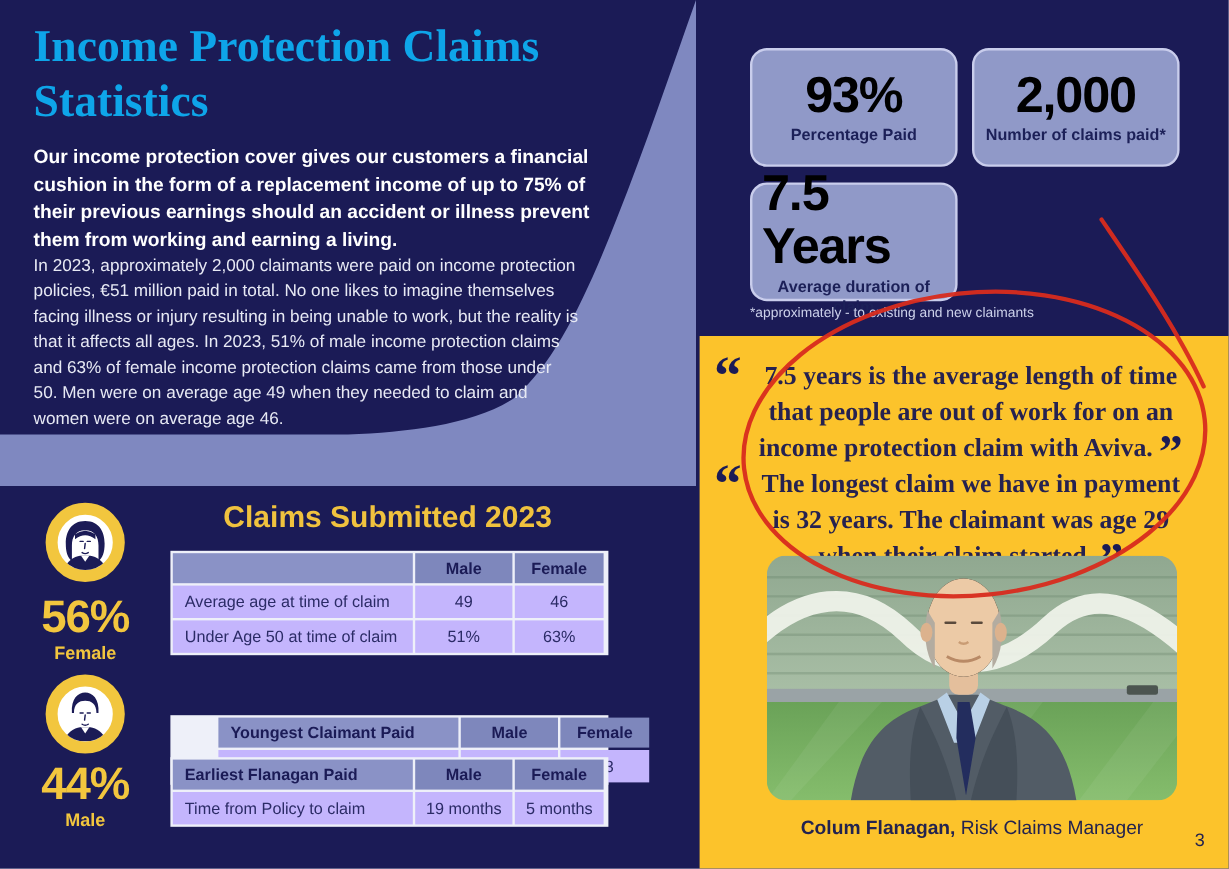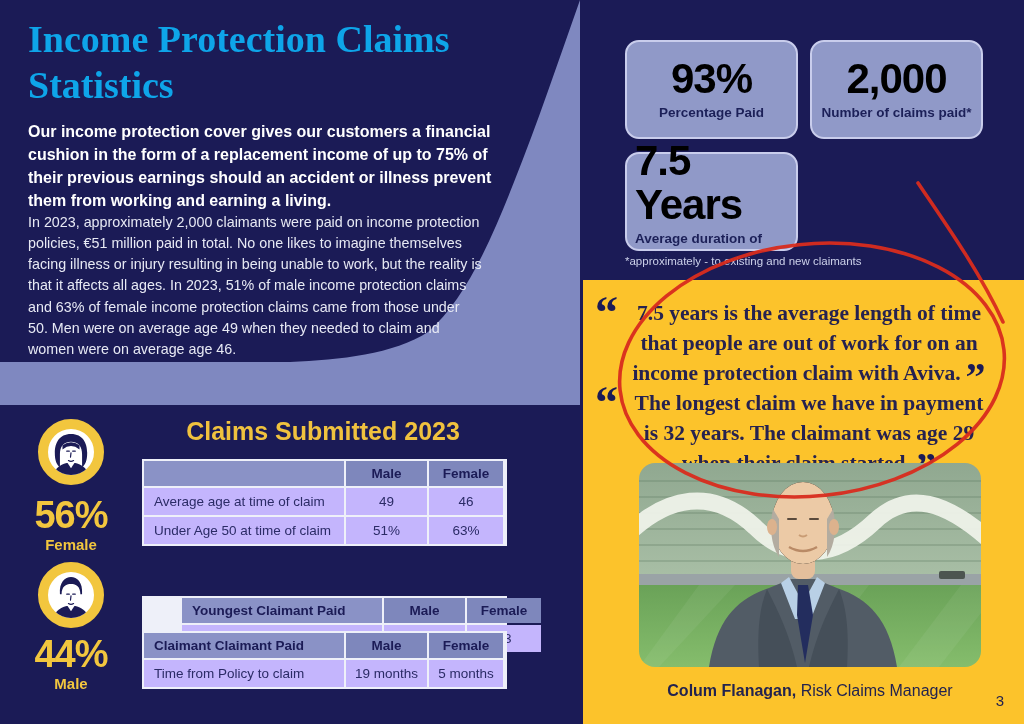--- a/index.html
+++ b/index.html
@@ -36,21 +36,21 @@
   .gender-lbl { position:absolute; left:6px; width:130px; text-align:center;
     font-size:15px; font-weight:bold; color:#f2c63e; }
 
   
   .stat-cards { position:absolute; left:625px; top:40px; display:grid;
     grid-template-columns:173px 173px; grid-auto-rows:99px; column-gap:12px; row-gap:13px; }
   .stat-card { background:#9099c8; border:2.5px solid #c9cdec; border-radius:14px;
     display:flex; flex-direction:column; align-items:center; justify-content:center; padding:4px 8px; }
   .stat-card .value { font-size:42px; font-weight:bold; color:#000000; letter-spacing:-1px; line-height:1.05; }
   .stat-card:nth-child(4) .value { font-size:33px; }
-  .stat-card .label { font-size:13.5px; font-weight:bold; color:#1c2058; text-align:left; line-height:1.25; margin-top:4px; }
+  .stat-card .label { font-size:13.5px; font-weight:bold; color:#1c2058; text-align:center; line-height:1.25; margin-top:4px; }
 
   .footnote { position:absolute; left:625px; top:255px; font-size:11.5px; color:#ccd1ea; }
 
   .yellow-panel { position:absolute; left:583px; top:280px; width:441px; height:444px; background:#fcc32b; }
 
   .quote { position:absolute; left:8px; width:426px; }
   .quote-open { position:absolute; left:4px; top:-4px;
     font-family:"Liberation Serif","DejaVu Serif",serif; font-weight:bold;
     font-size:46px; line-height:1; color:#1b1b56; }
   .quote-text { margin:4px 26px 0 36px; text-align:center;
@@ -219,21 +219,21 @@
   <div class="stat-table" style="top:596px;padding-left:40px;">
     <div class="cell head label">Youngest Claimant Paid</div>
     <div class="cell head">Male</div>
     <div class="cell head">Female</div>
     <div class="cell label">Age</div>
     <div class="cell">25</div>
     <div class="cell">23</div>
   </div>
 
   <div class="stat-table" style="top:631px;">
-    <div class="cell head label">Claimant Claimant Paid</div>
+    <div class="cell head label">Earliest Flanagan Paid</div>
     <div class="cell head">Male</div>
     <div class="cell head">Female</div>
     <div class="cell label">Time from Policy to claim</div>
     <div class="cell">19 months</div>
     <div class="cell">5 months</div>
   </div>
 
   <svg class="red-overlay" width="1024" height="724" viewBox="0 0 1024 724">
     <g fill="none" stroke="#d92c1e" stroke-width="3.6" stroke-linecap="round" opacity="0.95">
       <ellipse cx="812" cy="370" rx="193" ry="126" transform="rotate(-6 812 370)"></ellipse>

